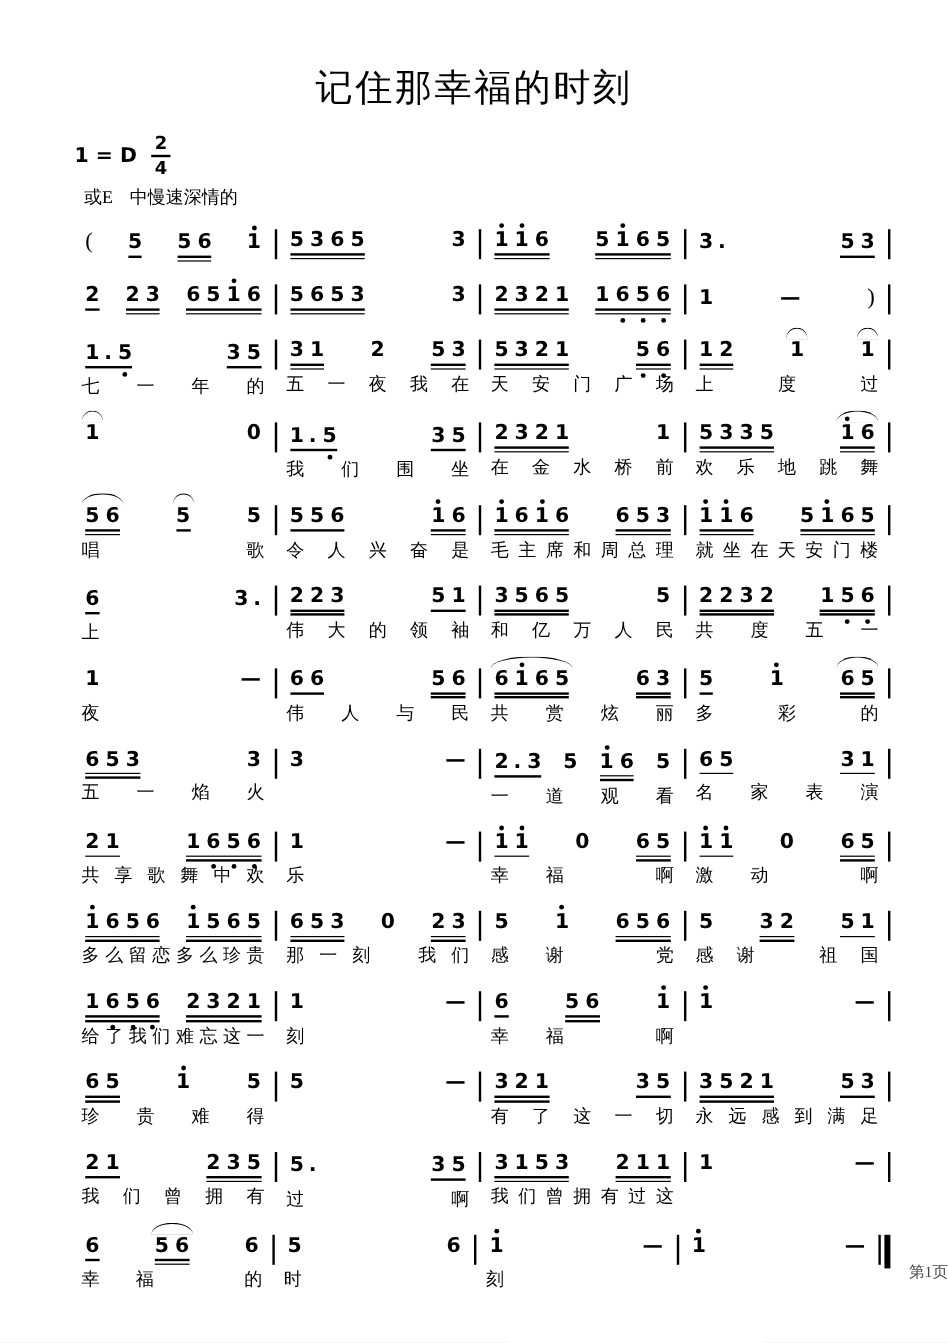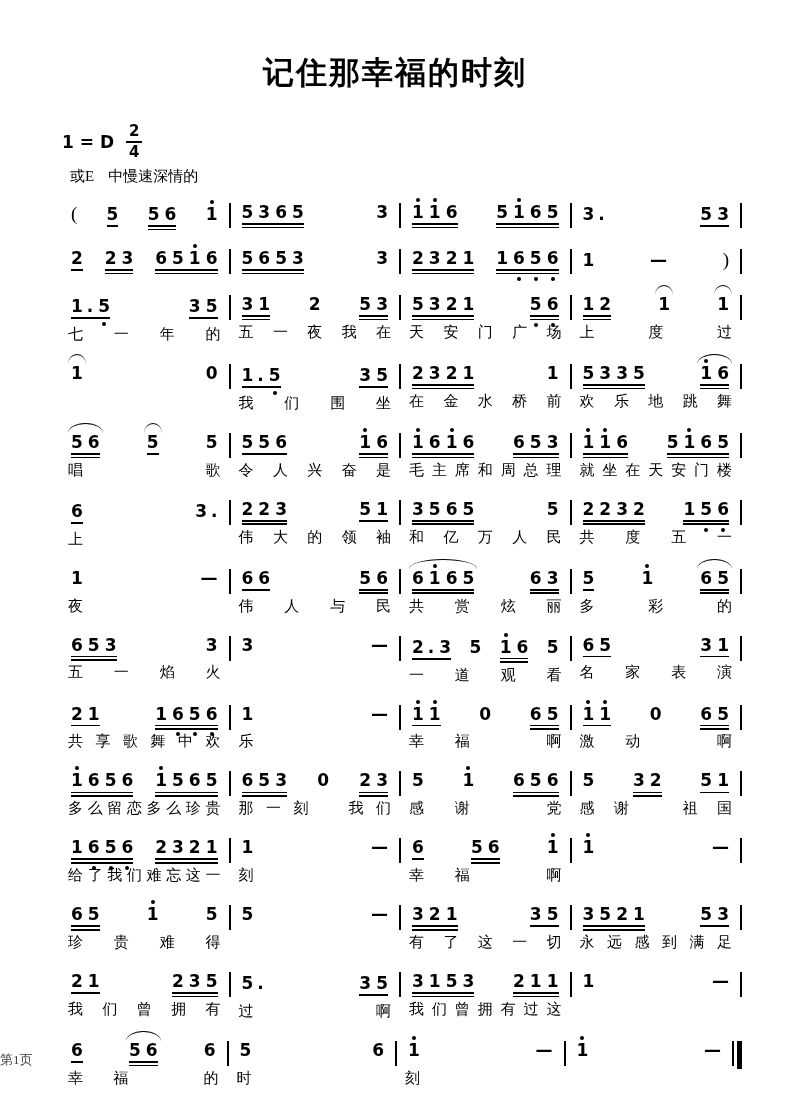--- a/index.html
+++ b/index.html
@@ -2,26 +2,26 @@
 <html><head>
 <meta charset="utf-8">
 <style>
   html,body { margin:0; padding:0; background:#e8e8e8; }
   .page {
     position:relative; width:790px; height:1119px; margin:0 auto;
     background:#ffffff; color:#000; overflow:hidden;
     font-family:"Liberation Serif", serif;
   }
   .title {
-    text-align:center; font-size:31px; font-weight:bold;
+    text-align:center; font-size:31px; font-weight:normal;
     margin:0; padding-top:52px; letter-spacing:2px;
   }
   .meta {
     display:flex; justify-content:space-between; align-items:flex-end;
-    margin:30px 52px 4px 62px;
+    margin:18px 52px 4px 62px;
   }
   .key-line { display:flex; align-items:center; gap:12px;
     font-family:"DejaVu Sans", sans-serif; font-weight:bold; font-size:17px; }
   .time-sig { display:inline-flex; flex-direction:column; align-items:center;
     line-height:1; font-size:15px; }
   .time-sig .tt { border-bottom:2px solid #000; padding:0 3px 2px; }
   .time-sig .tb { padding-top:2px; }
   .tempo-row { font-size:15px; margin-top:7px; padding-left:8px; }
   .tempo-row .alt { margin-right:14px; }
   .credits { font-size:15px; line-height:1.5; text-align:left; }
@@ -49,21 +49,21 @@
   .db { bottom:-7px; }
   .u1 .db { bottom:-10px; }
   .u2 .db { bottom:-13px; }
   .grp.u1::after { content:""; position:absolute; left:0; right:0; bottom:-3px; height:1.7px; background:#000; }
   .grp.u2::before { content:""; position:absolute; left:0; right:0; bottom:-6.5px; height:1.7px; background:#000; }
   .arc { position:absolute; left:-3px; right:-3px; top:-11px; height:9px;
     border-top:1.7px solid #000; border-radius:50% 50% 0 0 / 100% 100% 0 0; }
   .aug { margin-left:-1px; }
 
   .footer { position:absolute; bottom:50px; left:0; width:100%;
-    text-align:left; font-size:13px; color:#444; }
+    text-align:right; font-size:13px; color:#444; }
 </style>
 </head>
 <body>
 
 <div class="page">
 
   <h1 class="title">记住那幸福的时刻</h1>
 
   <div class="meta">
     <div>

